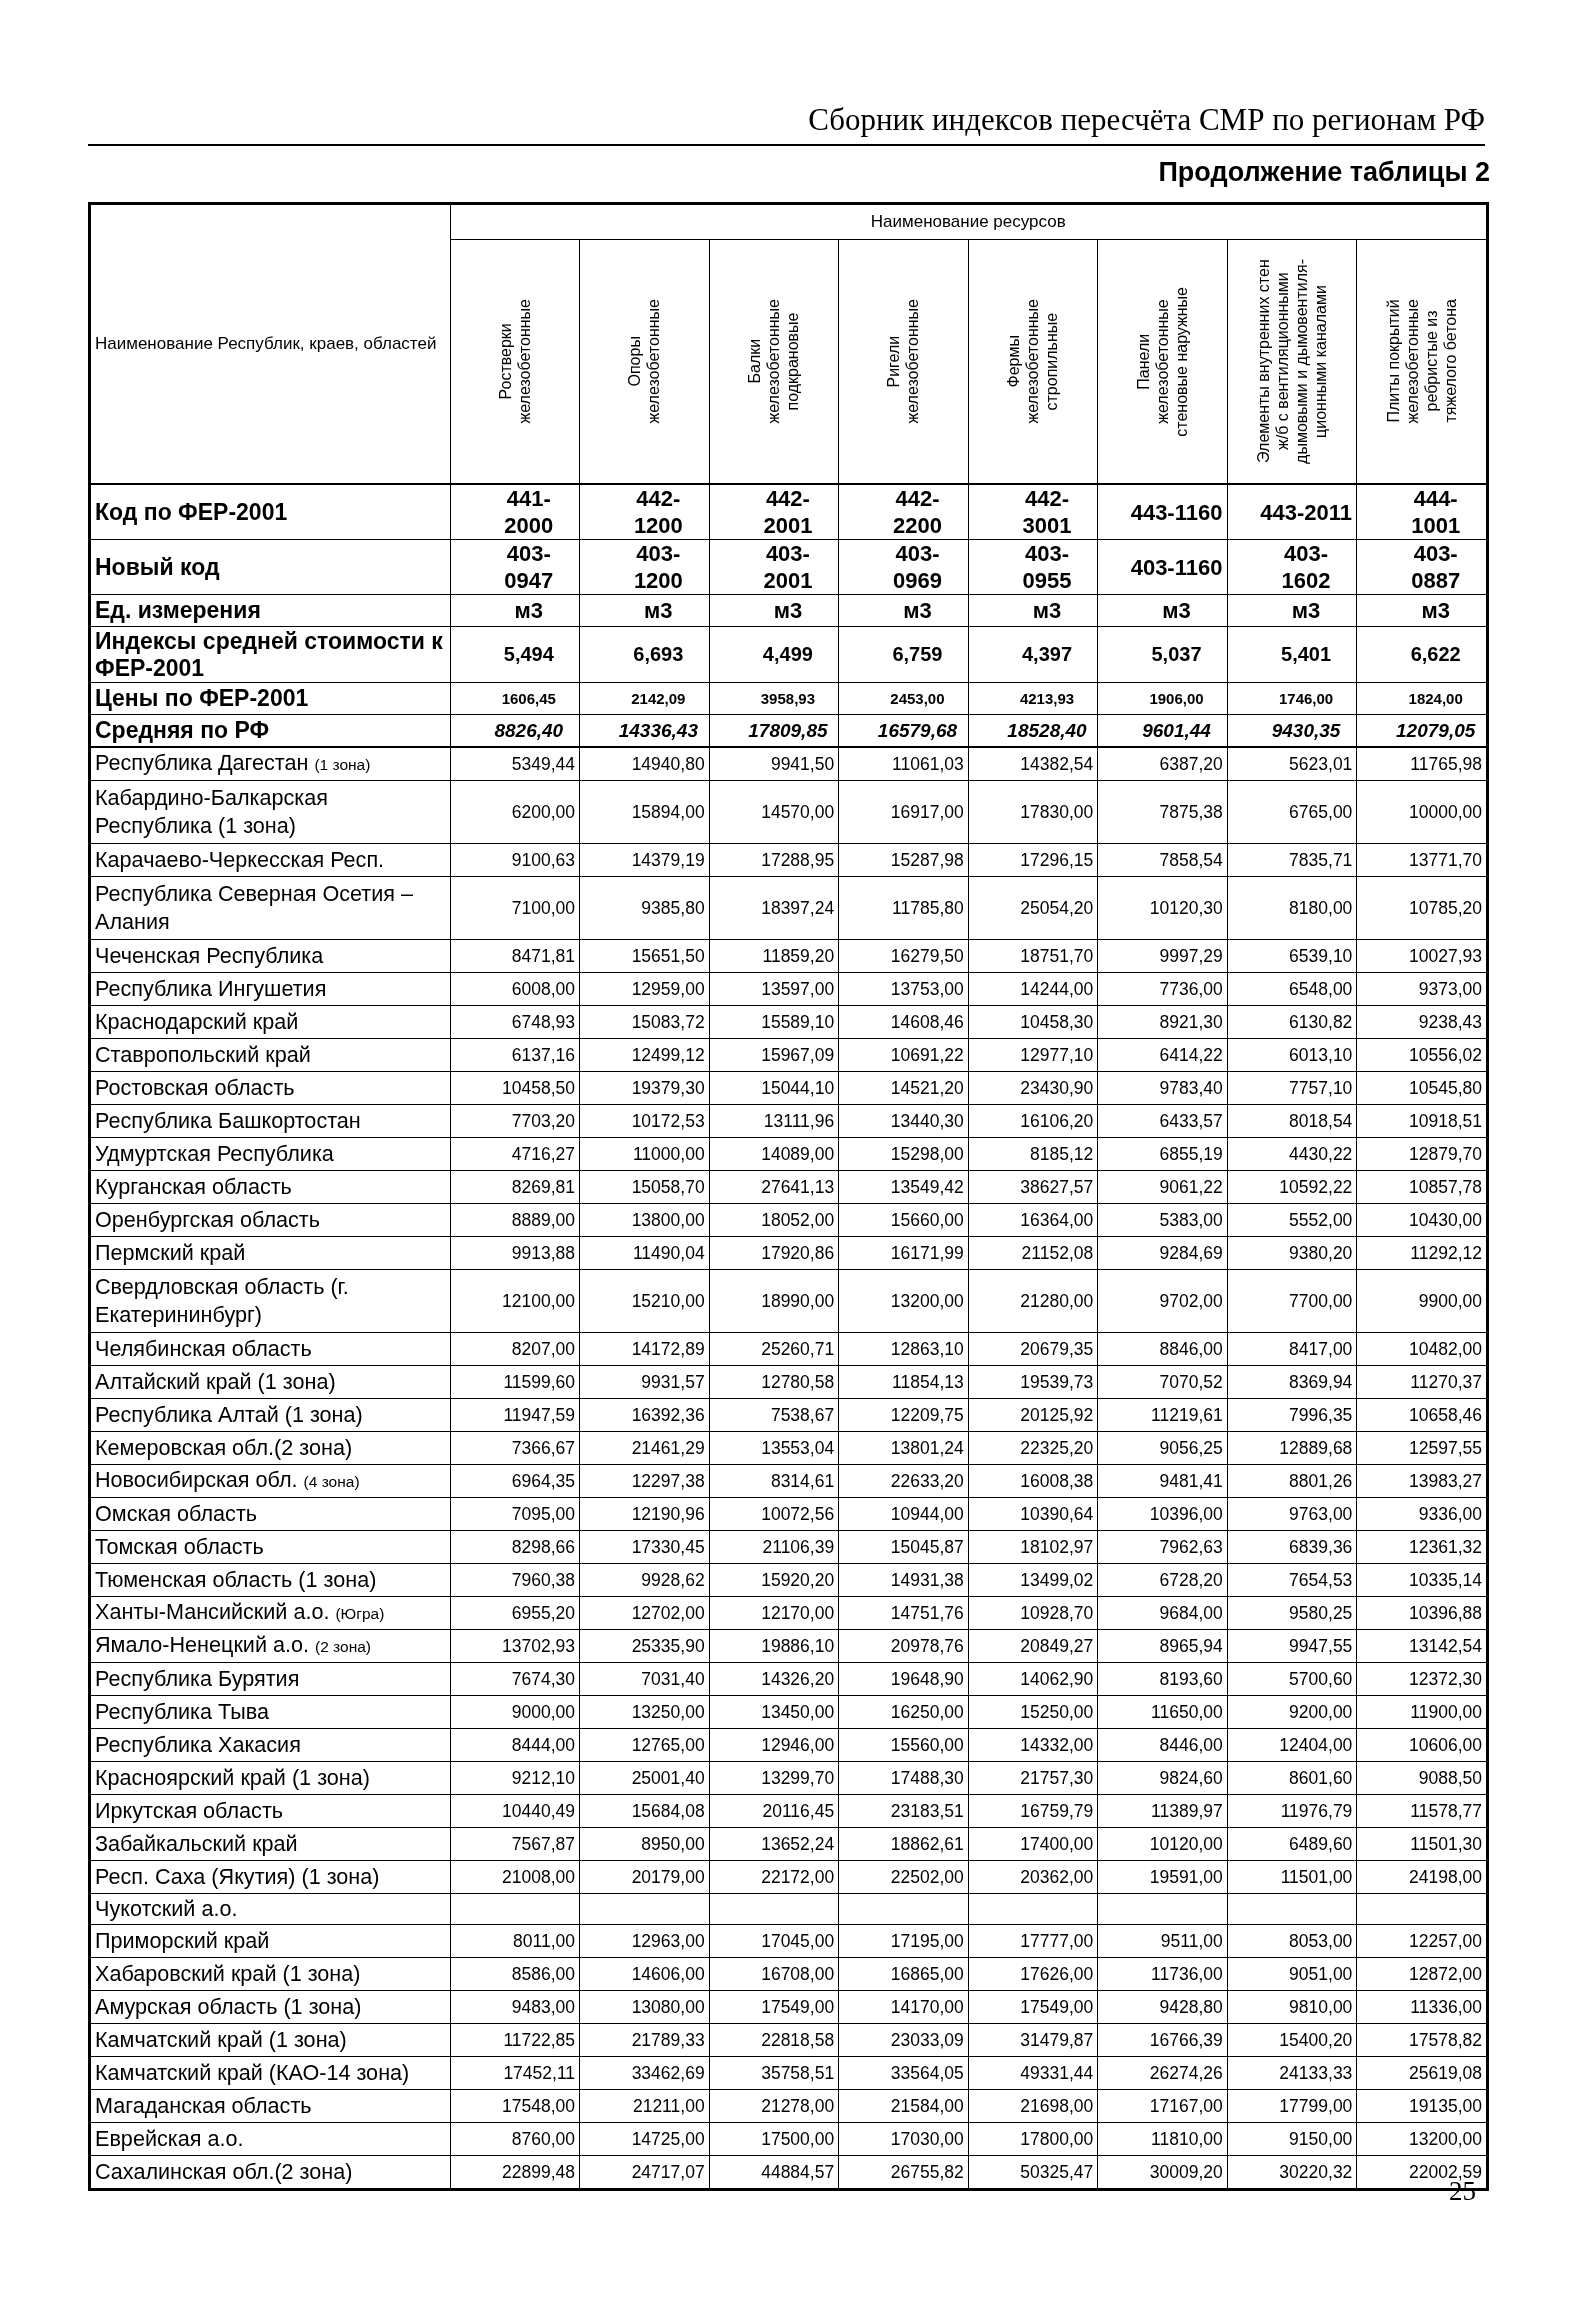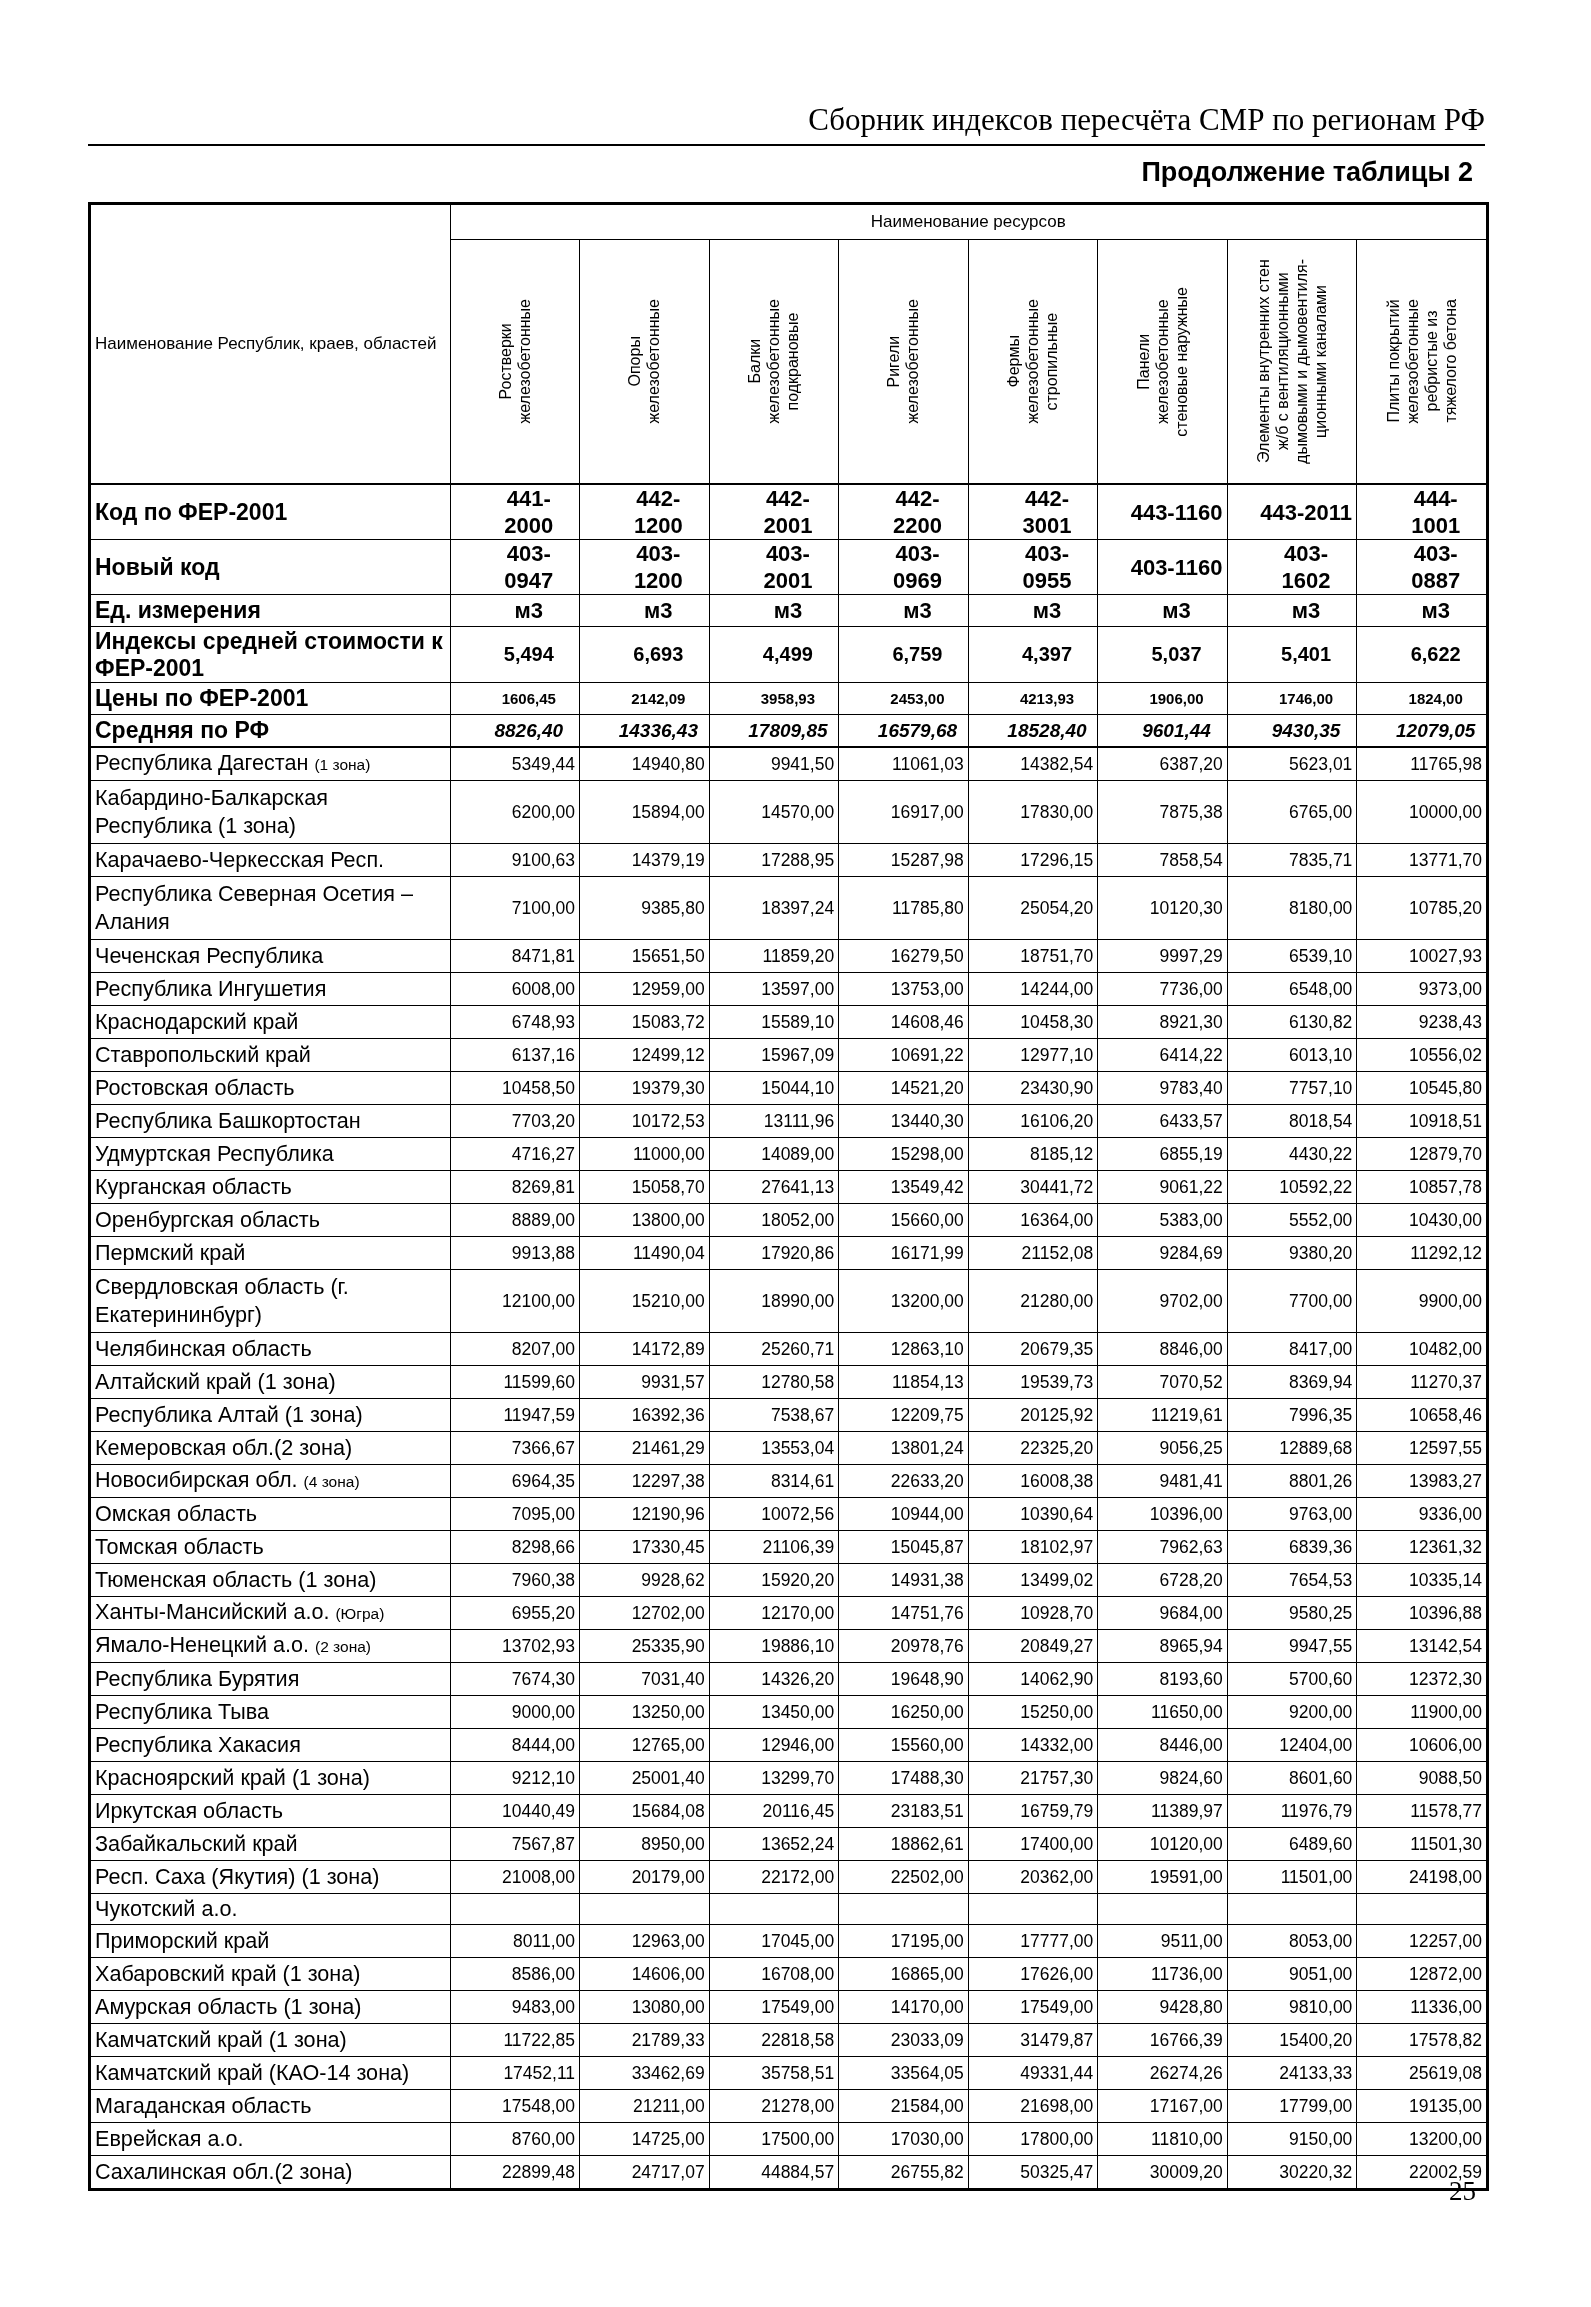--- a/index.html
+++ b/index.html
@@ -3,21 +3,21 @@
 <meta charset="utf-8">
 <style>
   html, body { margin:0; padding:0; background:#ffffff; }
   body { width:1591px; height:2307px; position:relative; overflow:hidden; color:#000; }
   .running-header {
     position:absolute; left:88px; right:106px; top:101px; height:38px;
     text-align:right; font-family:"Liberation Serif", serif; font-size:31px; line-height:38px;
     border-bottom:2px solid #000; padding-bottom:5px;
   }
   .continuation {
-    position:absolute; right:118px; top:156px;
+    position:absolute; right:101px; top:156px;
     font-family:"Liberation Sans", sans-serif; font-weight:bold; font-size:27px; line-height:32px;
   }
   .tbl-wrap {
     position:absolute; left:88px; top:202px; width:1397px;
     border:2.7px double #000;
   }
   table { border-collapse:collapse; width:100%; table-layout:fixed;
     font-family:"Liberation Sans", sans-serif; }
   col.c-name { width:358px; }
   col.c-val { width:129px; }
@@ -298,21 +298,21 @@
           <td class="v">6855,19</td>
           <td class="v">4430,22</td>
           <td class="v">12879,70</td>
         </tr>
         <tr class="data">
           <td class="label"><span>Курганская область</span></td>
           <td class="v">8269,81</td>
           <td class="v">15058,70</td>
           <td class="v">27641,13</td>
           <td class="v">13549,42</td>
-          <td class="v">30441,72</td>
+          <td class="v">38627,57</td>
           <td class="v">9061,22</td>
           <td class="v">10592,22</td>
           <td class="v">10857,78</td>
         </tr>
         <tr class="data">
           <td class="label"><span>Оренбургская область</span></td>
           <td class="v">8889,00</td>
           <td class="v">13800,00</td>
           <td class="v">18052,00</td>
           <td class="v">15660,00</td>

